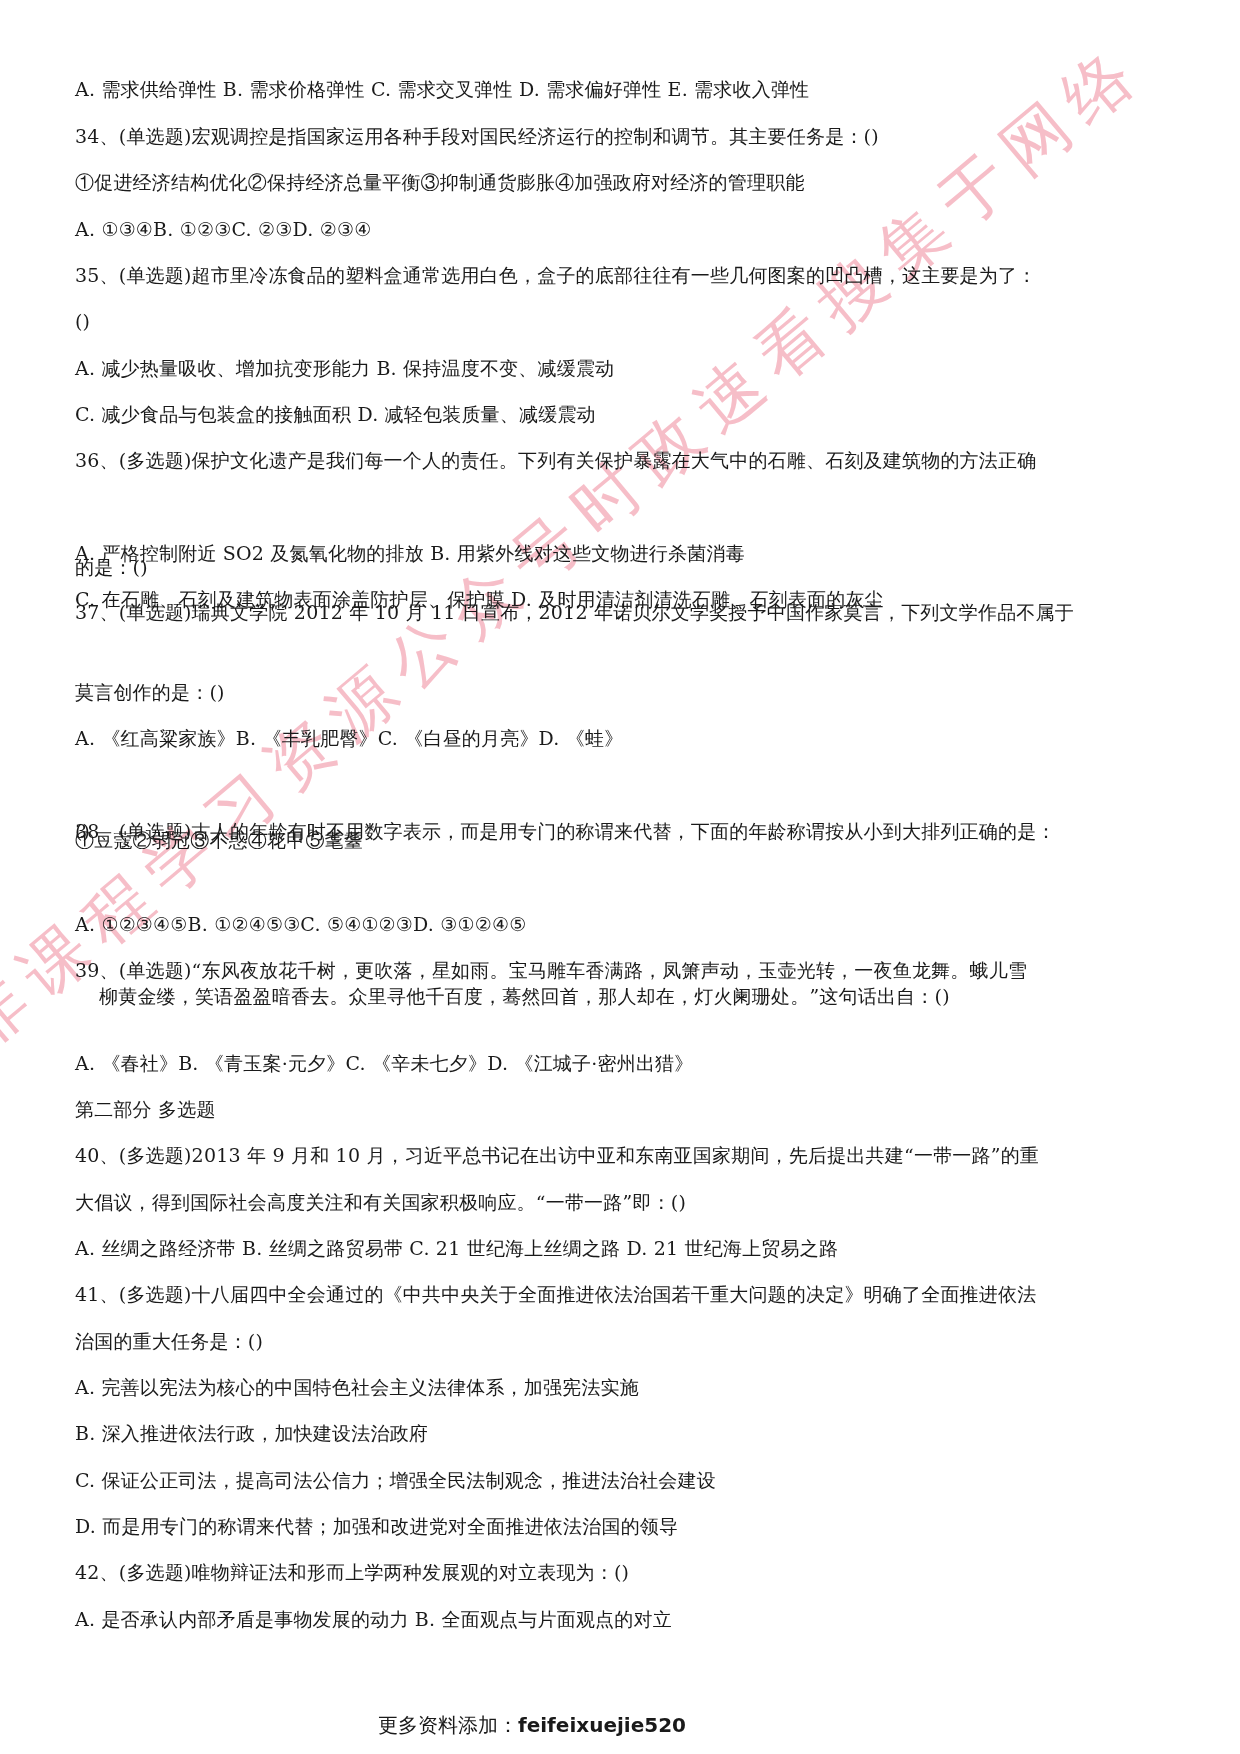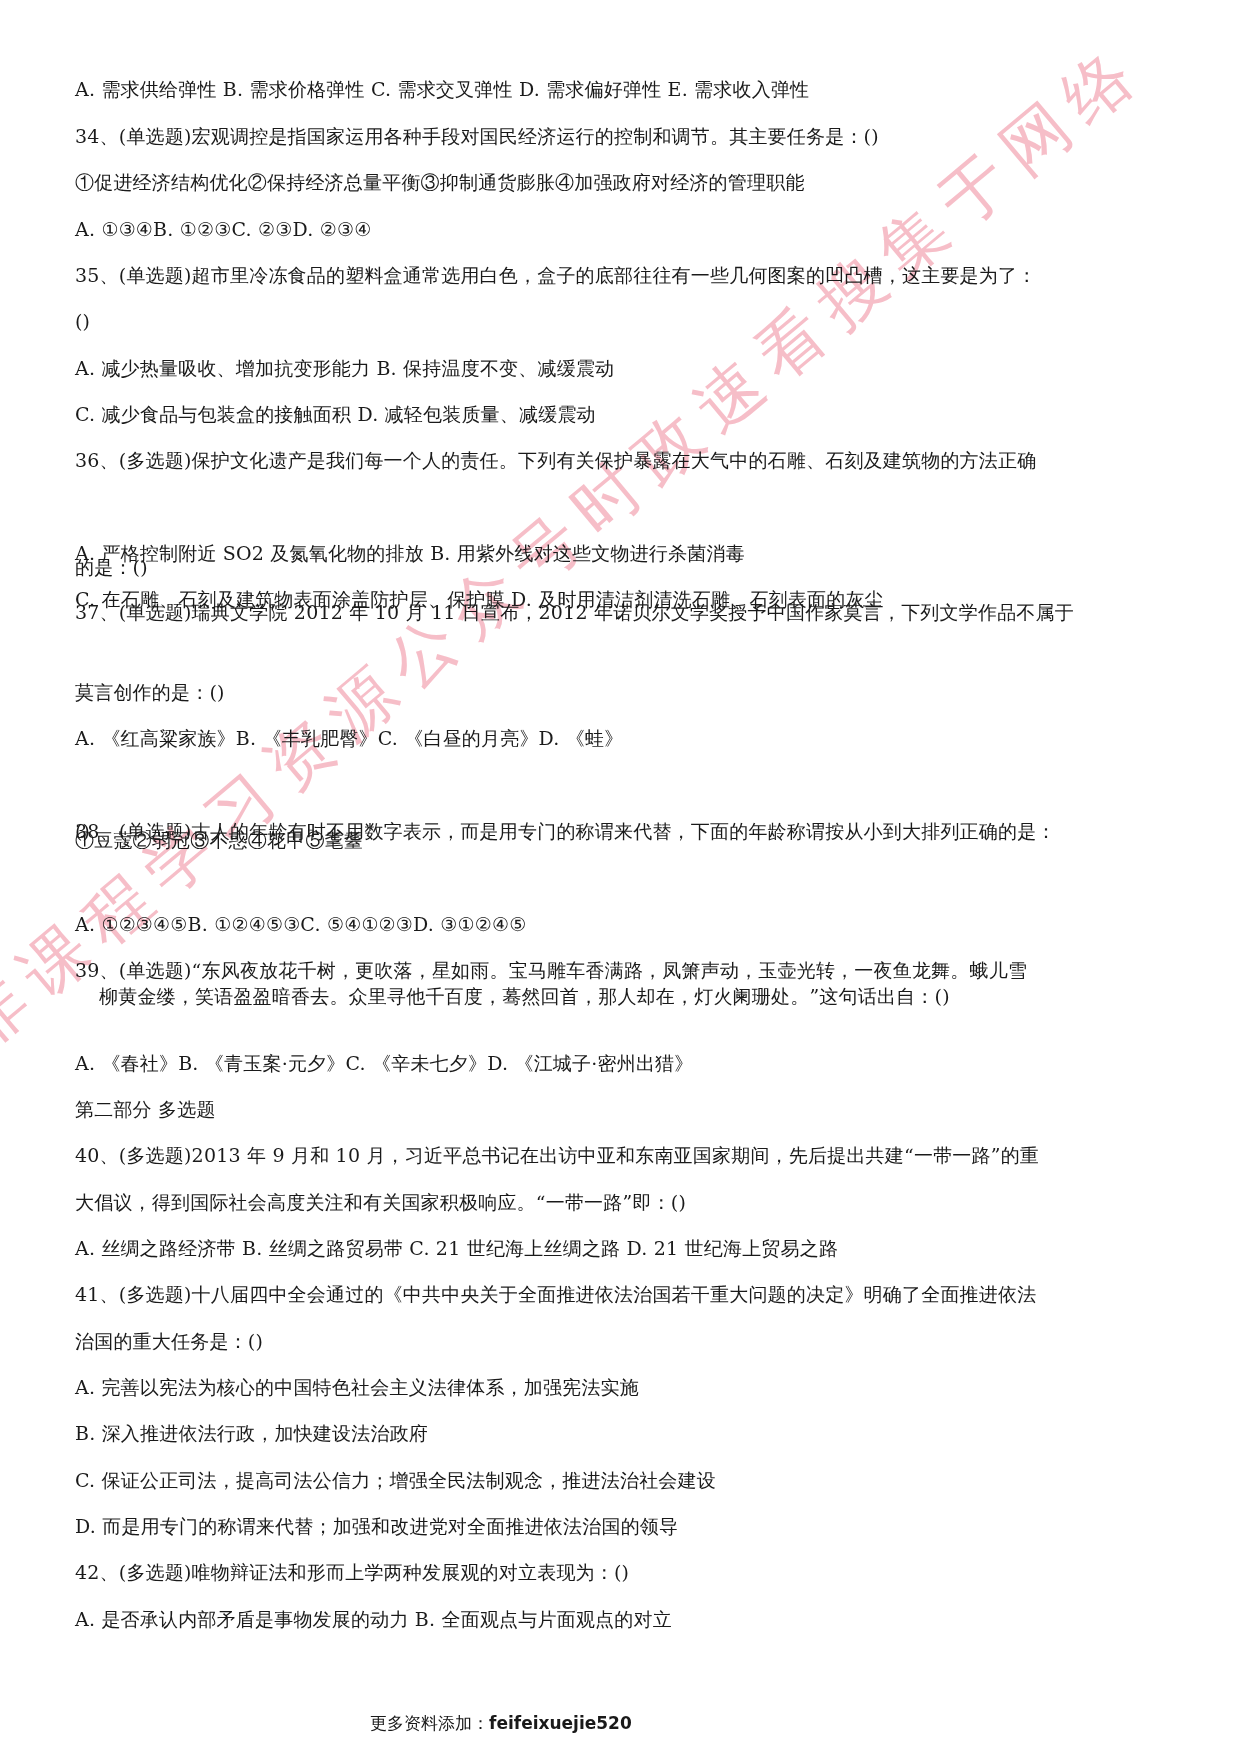--- a/index.html
+++ b/index.html
@@ -1,20 +1,20 @@
 <!DOCTYPE html>
 <html><head>
 <meta charset="utf-8">
 <style>
   html, body { margin: 0; padding: 0; background: #ffffff; }
   body { width: 1240px; height: 1754px; position: relative; overflow: hidden;
          font-family: "DejaVu Serif", "Liberation Serif", serif; color: #1a1a1a; }
   .page { position: absolute; left: 0; top: 0; width: 1240px; height: 1754px; }
   .line { position: absolute; left: 75px; font-size: 19px; line-height: 24px; white-space: nowrap; letter-spacing: 0.2px; }
-  .footer { position: absolute; left: 370px; top: 1712px; font-size: 17px; white-space: nowrap; text-align: right; }
+  .footer { position: absolute; left: 378px; top: 1712px; font-size: 20px; white-space: nowrap; text-align: right; }
   .footer .id { font-family: "DejaVu Sans", "Liberation Sans", sans-serif; font-weight: bold; }
   .watermark { position: absolute; left: -60px; top: 1000px; width: 1500px;
                transform-origin: 0 0; transform: rotate(-40deg);
                color: #f08a9c; opacity: 0.55; font-size: 66px; letter-spacing: 14px;
                white-space: nowrap; pointer-events: none;
                font-family: "DejaVu Sans", "Liberation Sans", sans-serif; font-weight: 300; }
 </style>
 </head>
 <body>
 

